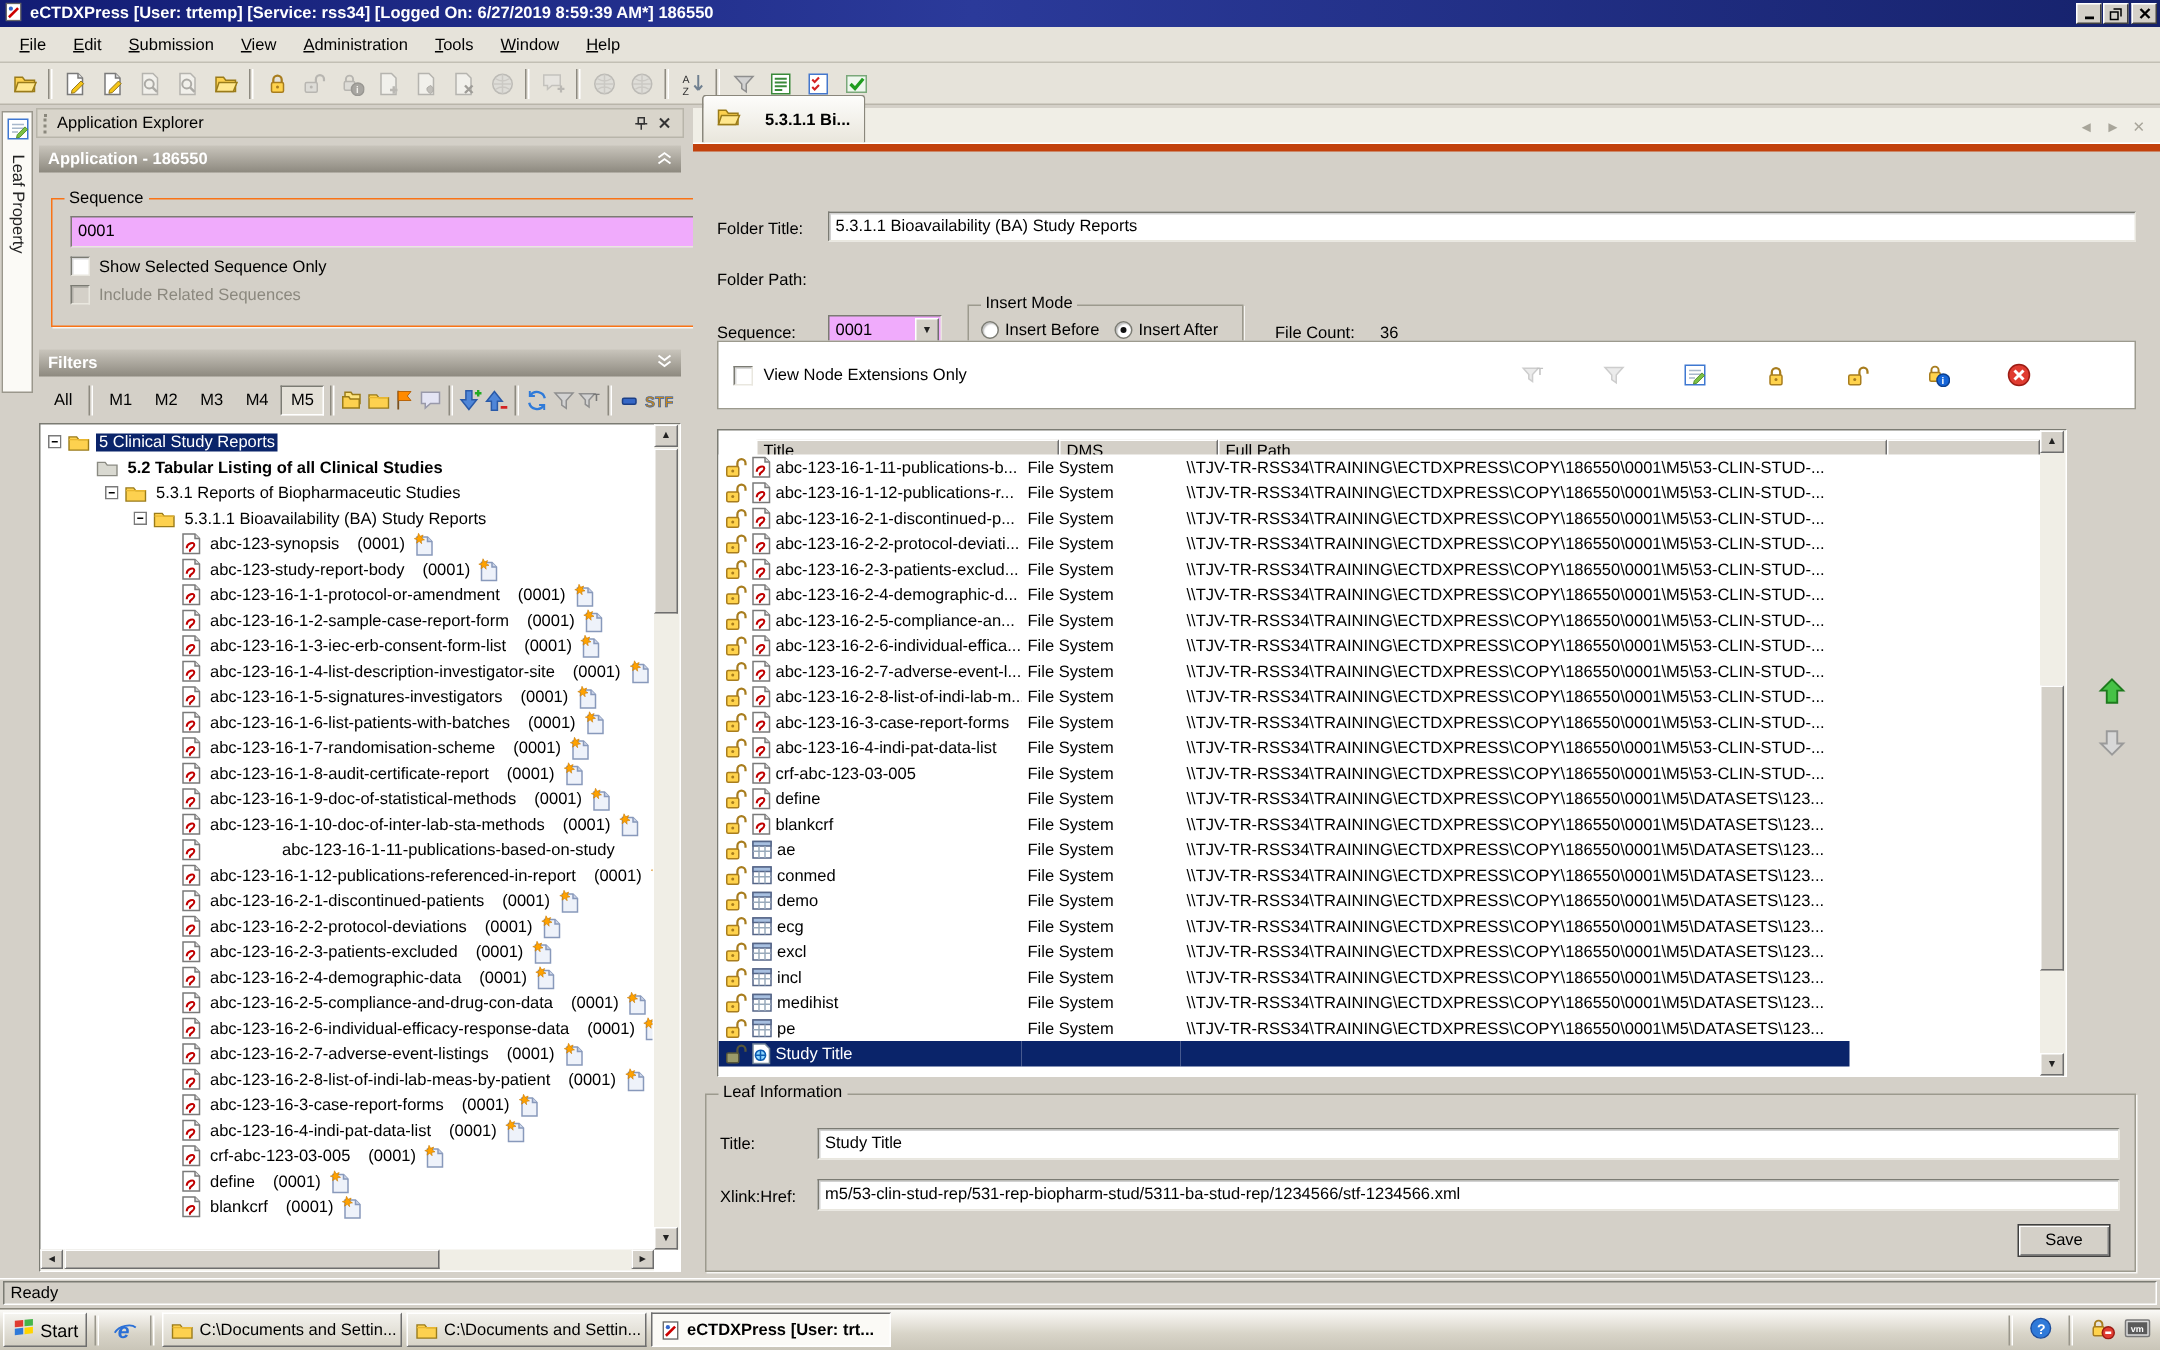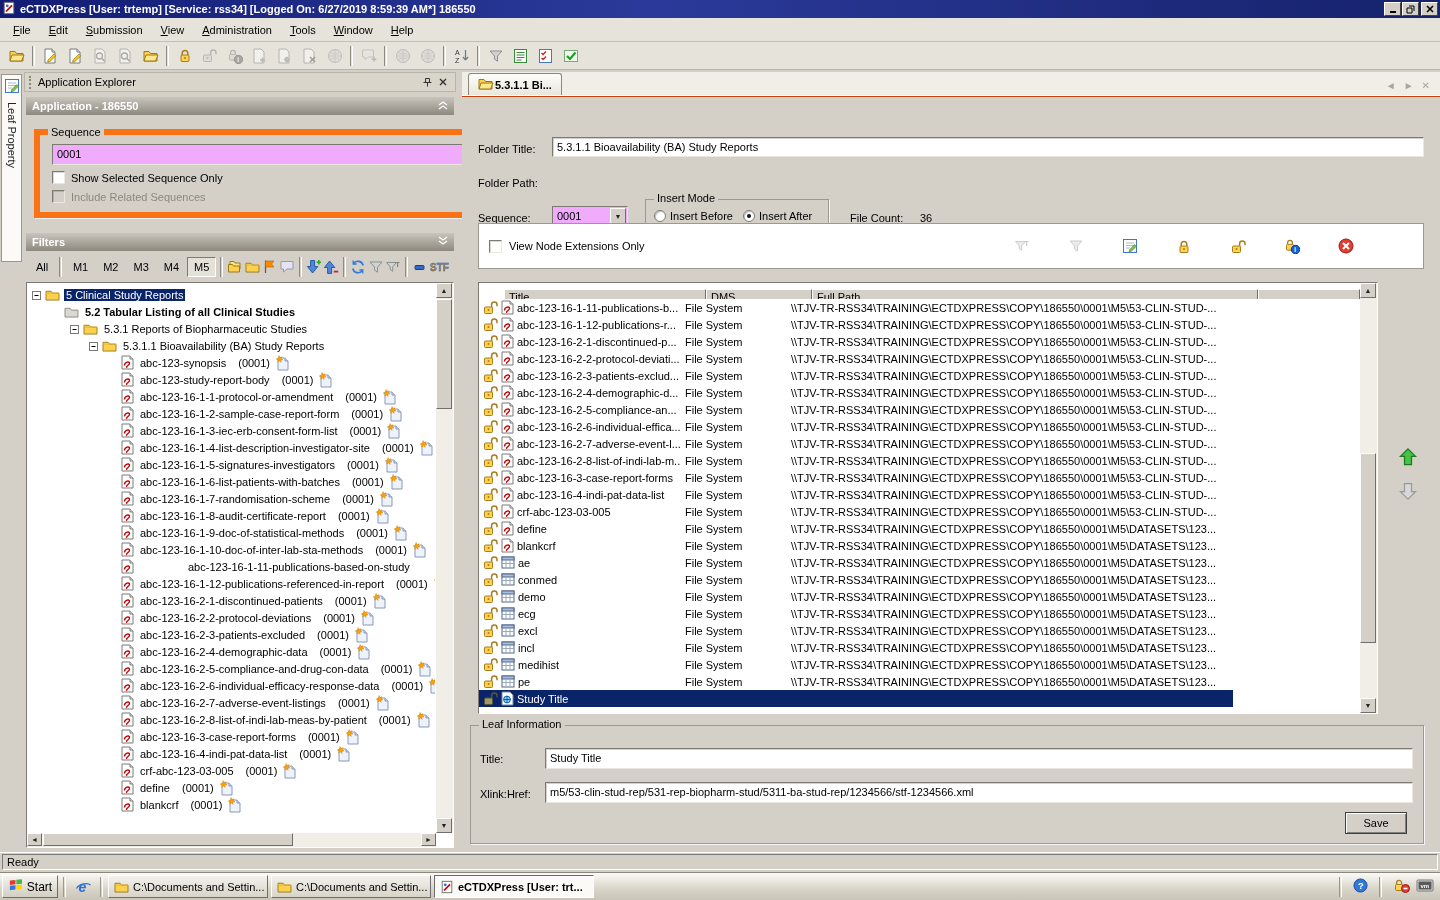--- a/index.html
+++ b/index.html
@@ -26,21 +26,21 @@
   #leafprop{left:1px;top:4px;width:21px;height:188px;background:#fbfaf6;border:1px solid #9a978c;display:flex;flex-direction:column;align-items:center;padding-top:3px;}
   #leafprop .vtext{writing-mode:vertical-rl;margin-top:6px;font-size:11px;color:#222;}
   
   #explorer{left:24px;top:2px;width:432px;height:778px;}
   #exphdr{left:0;top:0;width:432px;height:20px;display:flex;align-items:center;padding:0 4px;border:1px solid #b8b5aa;background:#d9d5cb;}
   .grip{width:4px;height:13px;border-left:2px dotted #8a877c;margin-right:5px;}
   #exphdr .spacer{flex:1;}
   .hdrbtn{width:16px;height:14px;display:flex;align-items:center;justify-content:center;color:#333;font-size:10px;}
   .sechdr{left:2px;width:428px;height:18px;background:linear-gradient(180deg,#c9c5bc,#8d897f);color:#fff;font-weight:bold;display:flex;align-items:center;padding:0 6px;}
   .sechdr .spacer{flex:1;}
-  #seqgroup{left:10px;top:54px;width:469px;height:92px;border:6px solid #f97316;box-shadow:1px 1px 0 rgba(255,255,255,.8);padding:0;}
+  #seqgroup{left:10px;top:54px;width:469px;height:92px;border:1px solid #f97316;box-shadow:1px 1px 0 rgba(255,255,255,.8);padding:0;}
   #seqgroup legend{margin-left:8px;padding:0 3px;background:#d4d0c8;}
   .combo{position:relative;background:#f0abfc;border:1px solid;border-color:#7b7b73 #e9e7df #e9e7df #7b7b73;height:21px;line-height:19px;padding:0 20px 0 4px;}
   .cbtn{position:absolute;right:1px;top:1px;bottom:1px;width:16px;background:#d4d0c8;border:1px solid;border-color:#fff #6e6e6e #6e6e6e #fff;font-size:7px;color:#222;display:flex;align-items:center;justify-content:center;}
   .chkrow{display:flex;align-items:center;gap:6px;margin:6px 0 0 12px;}
   .cb{width:13px;height:13px;background:#fff;border:1px solid;border-color:#7b7b73 #e9e7df #e9e7df #7b7b73;box-shadow:inset 1px 1px 0 rgba(0,0,0,.15);flex:none;}
   .cb.disabled{background:#d4d0c8;}
   .chkrow.disabled span.lbl{color:#8b887e;}
   #filterbar{left:2px;top:181px;width:428px;height:27px;display:flex;align-items:center;padding:0 3px;gap:1px;}
   .fbtn{padding:3px 6px;border:1px solid transparent;}
   .fbtn.pressed{border-color:#7b7b73 #fff #fff #7b7b73;background:#e4e1d8;}
@@ -55,23 +55,23 @@
   .tlabel.sel{background:#0a246a;color:#fff;}
   .tseq{margin-left:10px;}
   .tbadge{margin-left:5px;display:flex;}
   .vsb{position:absolute;right:0;top:0;bottom:14px;width:17px;background:#f0eee6;}
   .hsb{position:absolute;left:0;right:17px;bottom:0;height:14px;background:#f0eee6;}
   .sbtn{position:absolute;background:#d4d0c8;border:1px solid;border-color:#fff #6e6e6e #6e6e6e #fff;display:flex;align-items:center;justify-content:center;font-size:7px;color:#222;}
   .thumb{position:absolute;background:#d4d0c8;border:1px solid;border-color:#fff #6e6e6e #6e6e6e #fff;}
   
   #mainpanel{left:462px;top:0;width:978px;height:782px;}
   #tabstrip{left:0;top:2px;width:978px;height:24px;background:#f0eee6;border-bottom:1px solid #fff;display:flex;align-items:flex-end;}
-  #tab0{margin-left:6px;height:22px;background:linear-gradient(180deg,#fdfdfb,#e9e6dc);border:1px solid #8a877c;border-bottom:none;border-radius:3px 3px 0 0;display:flex;align-items:center;gap:1px;padding:0 9px;font-weight:bold;}
+  #tab0{margin-left:6px;height:32px;background:linear-gradient(180deg,#fdfdfb,#e9e6dc);border:1px solid #8a877c;border-bottom:none;border-radius:3px 3px 0 0;display:flex;align-items:center;gap:16px;padding:0 9px;font-weight:bold;}
   #tabnav{margin-left:auto;display:flex;align-items:center;gap:8px;padding:0 10px 4px 0;color:#a8a59a;font-size:10px;}
-  #content{left:0;top:26px;width:978px;height:756px;background:#d4d0c8;border-top:1px solid #c2410c;}
+  #content{left:0;top:26px;width:978px;height:756px;background:#d4d0c8;border-top:5px solid #c2410c;}
   .lab{position:absolute;white-space:nowrap;}
   
   .group{position:absolute;border:1px solid #9c9a8e;box-shadow:1px 1px 0 rgba(255,255,255,.8);}
   .group .glegend{position:absolute;top:-8px;left:8px;background:#d4d0c8;padding:0 3px;}
   .radio{width:12px;height:12px;border-radius:50%;background:#fff;border:1px solid #7b7b73;box-shadow:inset 1px 1px 1px rgba(0,0,0,.25);display:inline-block;vertical-align:-2px;position:relative;flex:none;}
   .radio.sel::after{content:"";position:absolute;left:3px;top:3px;width:4px;height:4px;border-radius:50%;background:#111;}
   #whitebox{left:16px;top:126px;width:946px;height:46px;background:#fff;border:1px solid #9c9a8e;display:flex;align-items:center;padding:0 10px;}
   #whitebox .spacer{flex:1;}
   #actionicons{display:flex;gap:32px;padding-right:56px;}
   .aibtn{width:22px;height:22px;display:flex;align-items:center;justify-content:center;}

